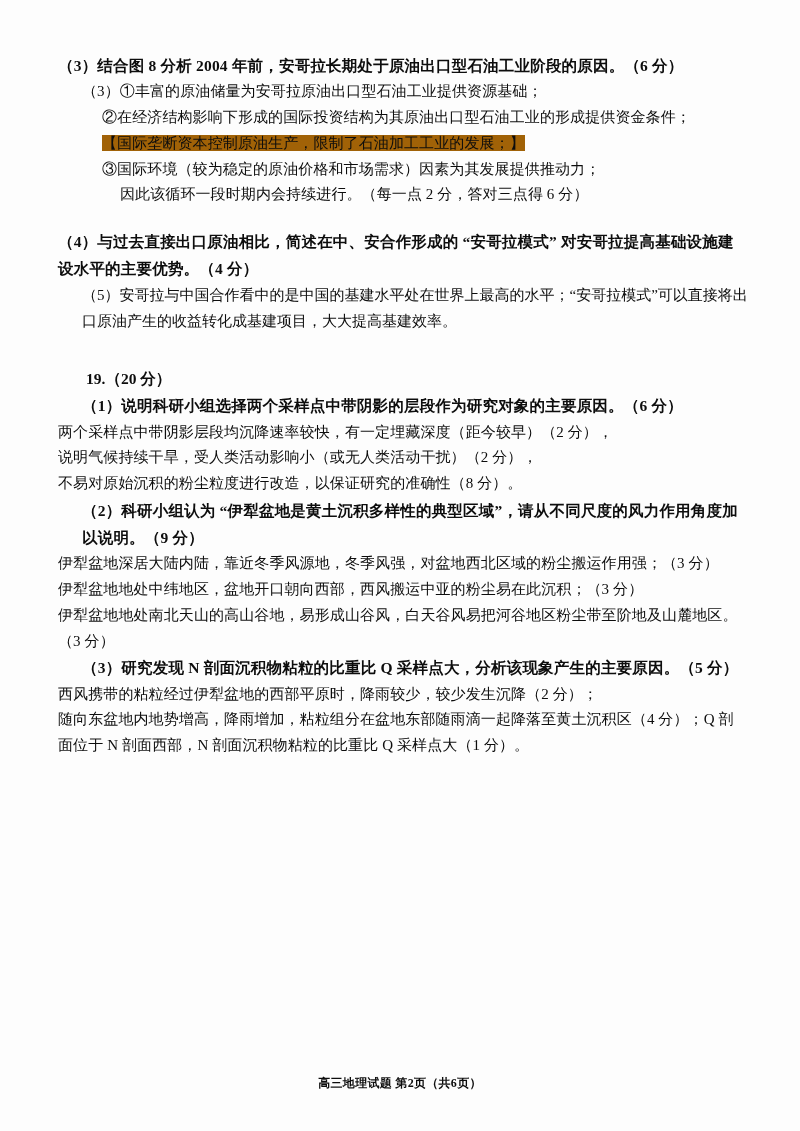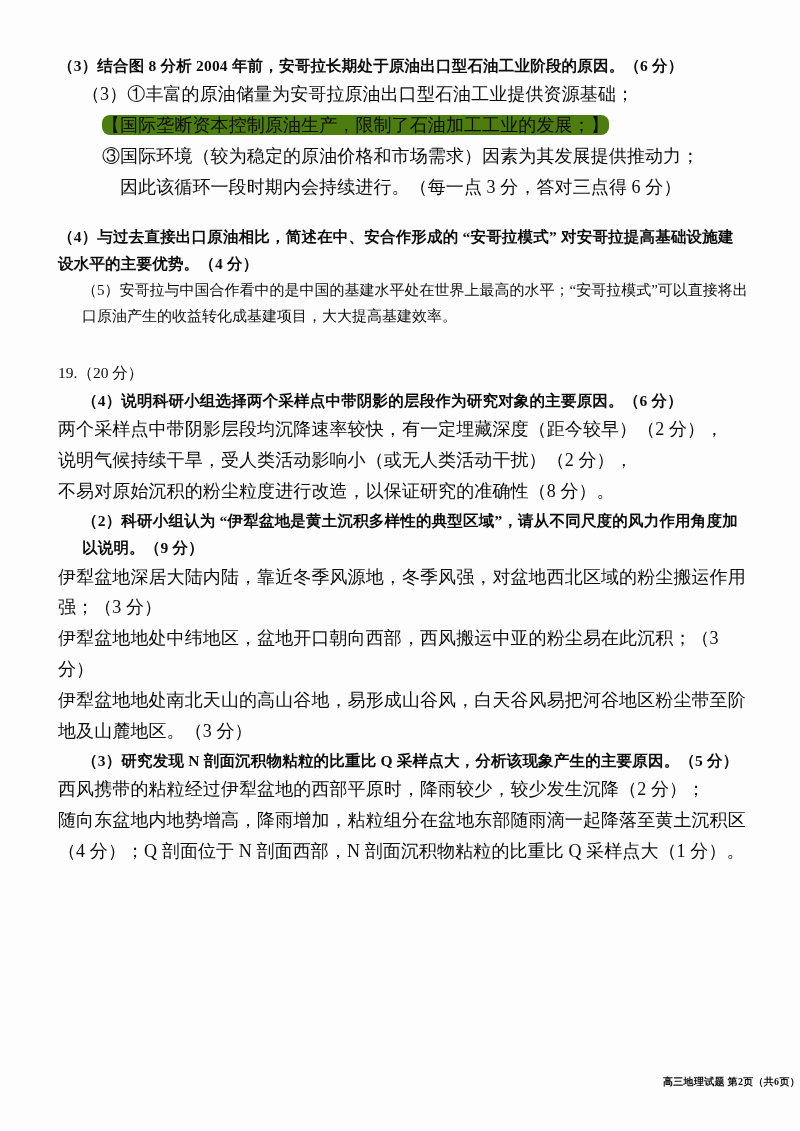--- a/index.html
+++ b/index.html
@@ -28,74 +28,75 @@
     top: 52px;
     width: 690px;
   }
   .q-head {
     font-weight: bold;
     font-size: 15.5px;
     line-height: 1.75;
     letter-spacing: 0.2px;
   }
   .body-line {
-    font-size: 18px;
+    font-size: 15px;
     line-height: 1.72;
     letter-spacing: 0.1px;
   }
   .ind-1 { padding-left: 24px; }
   .ind-2 { padding-left: 44px; }
   .ind-3 { padding-left: 62px; }
   .hl {
-    background: #4d7c0f;
-    border-radius: 8px;
+    background: #a16207;
   }
   .gap-md { height: 20px; }
   .gap-lg { height: 30px; }
   .sec-num {
-    font-weight: normal;
+    font-weight: bold;
     font-size: 15.5px;
     line-height: 1.8;
+    margin-left: 28px;
   }
   .footer {
     position: absolute;
     left: 0;
     top: 1075px;
     width: 800px;
-    text-align: right;
-    font-size: 10px;
+    text-align: center;
+    font-size: 12px;
     font-weight: bold;
     letter-spacing: 0.3px;
   }
   .wrap-block {
     font-size: 15px;
     line-height: 1.74;
   }
 </style>
 </head>
 <body>
 
 <div class="page">
   <div class="content">
 
     <div class="q-head">（3）结合图 8 分析 2004 年前，安哥拉长期处于原油出口型石油工业阶段的原因。（6 分）</div>
     <div class="body-line ind-1">（3）①丰富的原油储量为安哥拉原油出口型石油工业提供资源基础；</div>
+    <div class="body-line ind-2">②在经济结构影响下形成的国际投资结构为其原油出口型石油工业的形成提供资金条件；</div>
     <div class="body-line ind-2"><span class="hl">【国际垄断资本控制原油生产，限制了石油加工工业的发展；】</span></div>
     <div class="body-line ind-2">③国际环境（较为稳定的原油价格和市场需求）因素为其发展提供推动力；</div>
-    <div class="body-line ind-3">因此该循环一段时期内会持续进行。（每一点 3 分，答对三点得 6 分）</div>
+    <div class="body-line ind-3">因此该循环一段时期内会持续进行。（每一点 2 分，答对三点得 6 分）</div>
 
     <div class="gap-md"></div>
 
     <div class="q-head">（4）与过去直接出口原油相比，简述在中、安合作形成的 “安哥拉模式” 对安哥拉提高基础设施建设水平的主要优势。（4 分）</div>
     <div class="wrap-block ind-1">（5）安哥拉与中国合作看中的是中国的基建水平处在世界上最高的水平；“安哥拉模式”可以直接将出口原油产生的收益转化成基建项目，大大提高基建效率。</div>
 
     <div class="gap-lg"></div>
 
     <div class="sec-num">19.（20 分）</div>
-    <div class="q-head ind-1">（4）说明科研小组选择两个采样点中带阴影的层段作为研究对象的主要原因。（6 分）</div>
+    <div class="q-head ind-1">（1）说明科研小组选择两个采样点中带阴影的层段作为研究对象的主要原因。（6 分）</div>
     <div class="body-line">两个采样点中带阴影层段均沉降速率较快，有一定埋藏深度（距今较早）（2 分），</div>
     <div class="body-line">说明气候持续干旱，受人类活动影响小（或无人类活动干扰）（2 分），</div>
     <div class="body-line">不易对原始沉积的粉尘粒度进行改造，以保证研究的准确性（8 分）。</div>
 
     <div class="q-head ind-1">（2）科研小组认为 “伊犁盆地是黄土沉积多样性的典型区域”，请从不同尺度的风力作用角度加以说明。（9 分）</div>
     <div class="body-line">伊犁盆地深居大陆内陆，靠近冬季风源地，冬季风强，对盆地西北区域的粉尘搬运作用强；（3 分）</div>
     <div class="body-line">伊犁盆地地处中纬地区，盆地开口朝向西部，西风搬运中亚的粉尘易在此沉积；（3 分）</div>
     <div class="body-line">伊犁盆地地处南北天山的高山谷地，易形成山谷风，白天谷风易把河谷地区粉尘带至阶地及山麓地区。（3 分）</div>
 
     <div class="q-head ind-1">（3）研究发现 N 剖面沉积物粘粒的比重比 Q 采样点大，分析该现象产生的主要原因。（5 分）</div>

